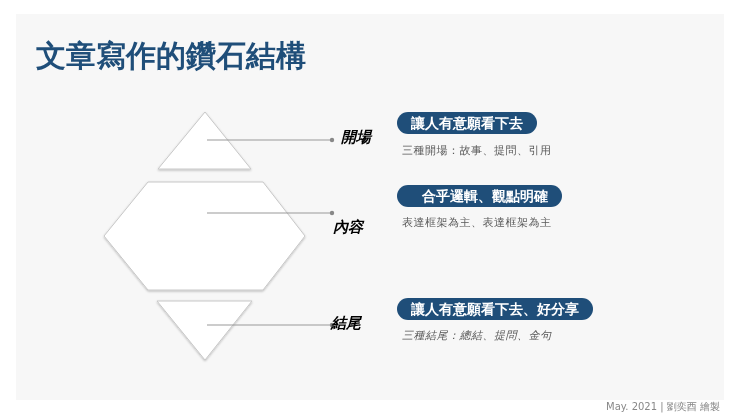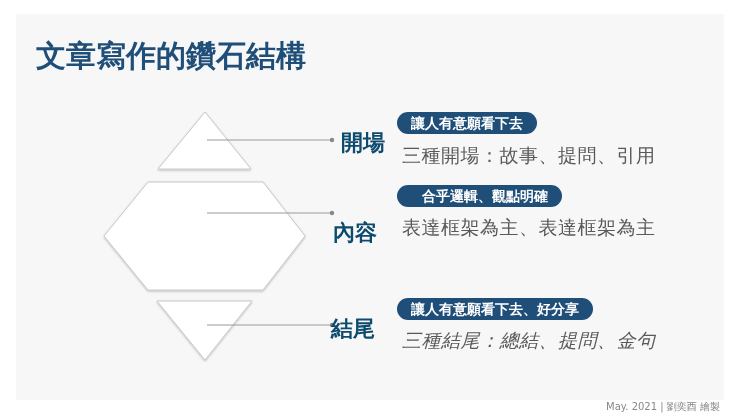--- a/index.html
+++ b/index.html
@@ -3,25 +3,25 @@
 <meta charset="utf-8">
 <style>
   html, body { margin:0; padding:0; background:#ffffff; }
   body { width:740px; height:416px; position:relative; overflow:hidden;
          font-family:"DejaVu Sans","Liberation Sans",sans-serif; }
   .slide { position:absolute; left:16px; top:14px; width:708px; height:386px;
            background:#f7f7f7; }
   .title { position:absolute; left:36px; top:36px; font-size:30px; font-weight:bold;
            color:#1f4e79; letter-spacing:0px; white-space:nowrap;text-align:center; }
   svg.diagram { position:absolute; left:0; top:0; }
-  .label { position:absolute; font-size:22px; font-weight:bold; color:#0c4a6e; white-space:nowrap; }
+  .label { position:absolute; font-size:15px; font-weight:bold; color:#000000; white-space:nowrap;font-style:italic; }
   .pill { position:absolute; height:22px; line-height:22px; border-radius:11px;
           background:#1f4e79; color:#ffffff; font-size:14px; font-weight:bold;
           padding:0 14px; white-space:nowrap; }
-  .desc { position:absolute; font-size:19px; color:#595959; white-space:nowrap; letter-spacing:0.5px; }
+  .desc { position:absolute; font-size:11px; color:#595959; white-space:nowrap; letter-spacing:0.5px; }
   .footer { position:absolute; right:20px; top:400px; font-size:10px; color:#888888; white-space:nowrap; }
 </style>
 </head>
 <body>
 
 <div class="slide"></div>
 
 <div class="title">文章寫作的鑽石結構</div>
 
 <svg class="diagram" width="740" height="416">

